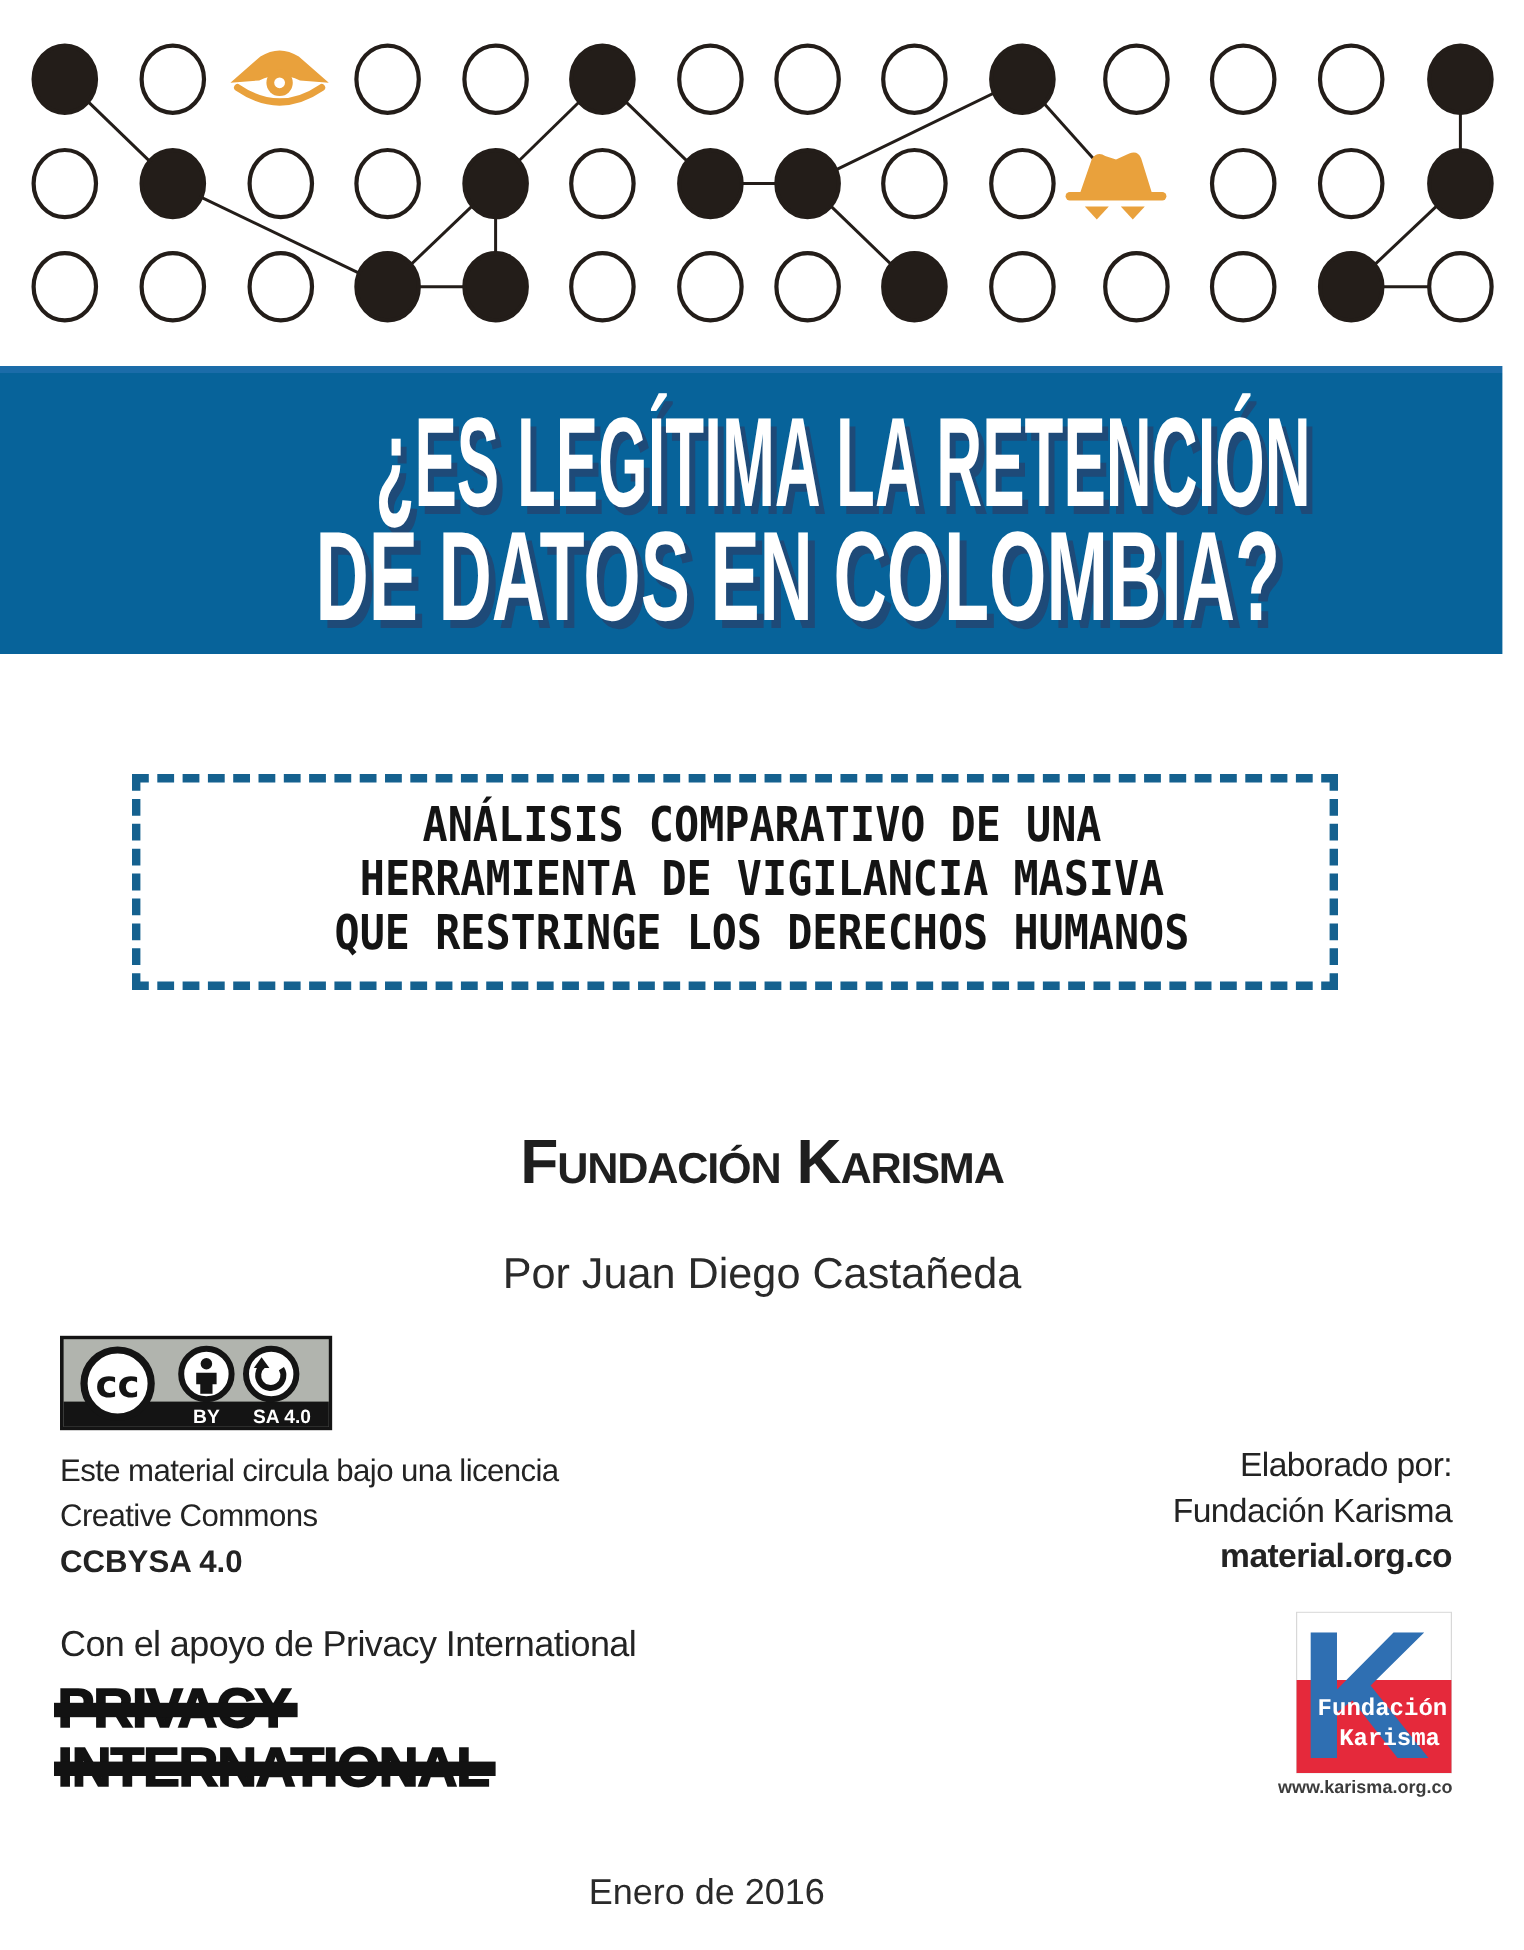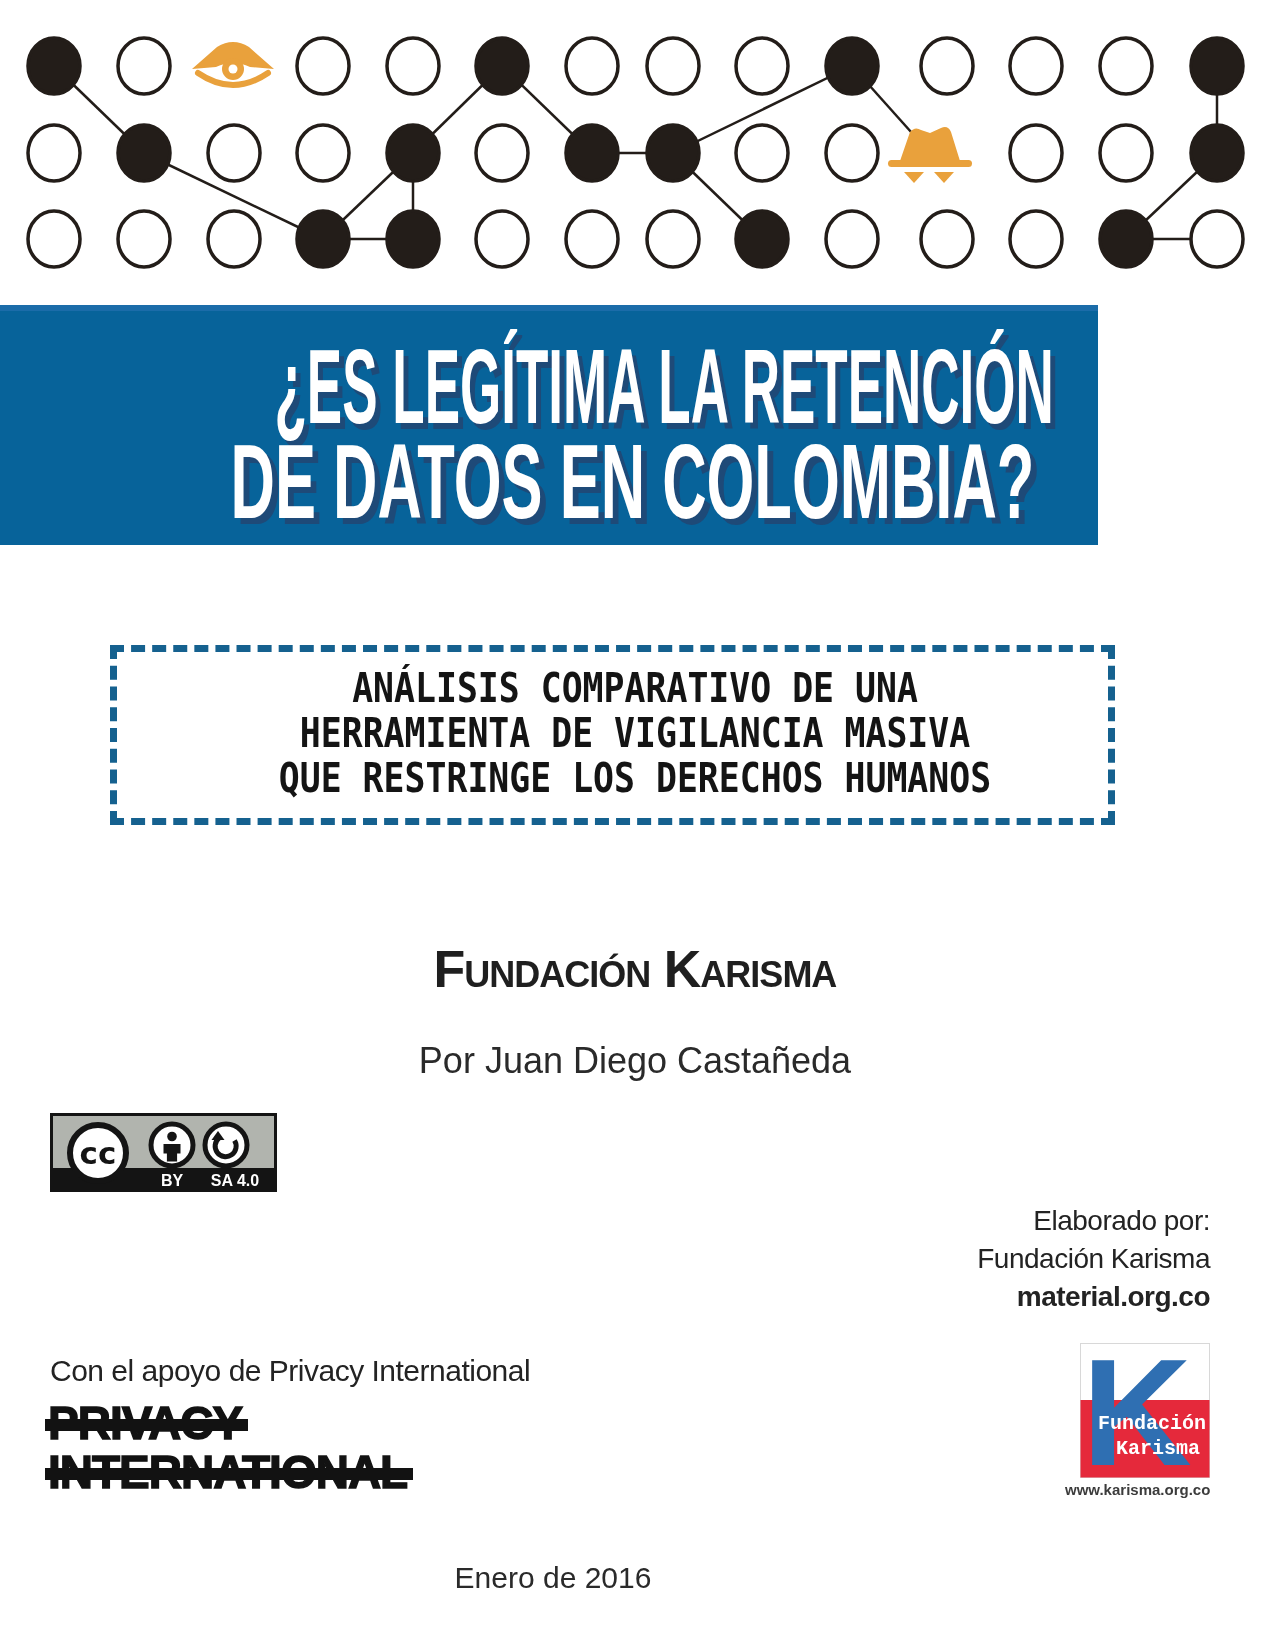--- a/index.html
+++ b/index.html
@@ -1,21 +1,21 @@
 <!DOCTYPE html>
 <html><head>
 <meta charset="utf-8">
 <style>
   html,body{margin:0;padding:0;background:#fff;}
   #page{position:relative;width:1270px;height:1625px;background:#ffffff;overflow:hidden;
         font-family:"Liberation Sans",sans-serif;color:#1b1b1b;}
   .abs{position:absolute;}
 
   
-  #band{position:absolute;left:0;top:305px;width:1098px;height:240px;
+  #band{position:absolute;left:0;top:305px;width:1252px;height:240px;
         background:linear-gradient(180deg,#1b6ca9 0,#1b6ca9 6px,#07639a 6px);}
   .title-line{position:absolute;width:100%;text-align:center;color:#ffffff;
         font-weight:700;font-size:106px;line-height:106px;white-space:nowrap;
         text-shadow:10px 6px 0 #1e4a78;}
   #title1{top:28px;transform:scaleX(.50);}
   #title2{top:123px;transform:scaleX(.58);}
 
   
   #subbox{position:absolute;left:110px;top:645px;width:1005px;height:180px;
         border:7px dashed #15618f;box-sizing:border-box;}
@@ -48,21 +48,21 @@
         font-size:28px;line-height:38px;letter-spacing:-0.5px;color:#232323;}
   #credits .b{font-weight:700;}
 
   
   #klogo{position:absolute;left:1080px;top:1343px;}
   #kurl{position:absolute;left:1065px;top:1481px;width:160px;
         font-weight:700;font-size:15px;color:#3c3c3c;}
 
   
   #date{position:absolute;left:0;top:1561px;width:1106px;text-align:center;
-        font-size:30px;color:#2a2a2a;}
+        font-size:30px;color:#2a2a2a;padding-left:36px;}
 </style>
 </head>
 <body>
 
 <div id="page">
 
   <svg class="abs" style="left:0;top:0" width="1270" height="295" viewBox="0 0 1270 295">
     <g stroke="#231d19" stroke-width="2.5">
       <line x1="54" y1="66" x2="144" y2="153"></line>
       <line x1="144" y1="153" x2="323" y2="239"></line>
@@ -169,20 +169,25 @@
     </g>
     <g>
       <circle cx="176" cy="32" r="21" fill="#ffffff" stroke="#141414" stroke-width="5"></circle>
       <path d="M169,25 A 10.5,10.5 0 1 0 184.5,27.5" stroke="#141414" stroke-width="5" fill="none"></path>
       <path d="M161.5,27 h13 l-6.5,-9 z" fill="#141414"></path>
     </g>
     <text x="122" y="72.5" text-anchor="middle" font-family="Liberation Sans" font-weight="700" font-size="16" fill="#ffffff">BY</text>
     <text x="185" y="72.5" text-anchor="middle" font-family="Liberation Sans" font-weight="700" font-size="16" fill="#ffffff">SA 4.0</text>
   </svg>
 
+  <div id="license">
+    <div>Este material circula bajo una licencia</div>
+    <div>Creative Commons</div>
+    <div class="b">CCBYSA 4.0</div>
+  </div>
 
   <div id="support">Con el apoyo de Privacy International</div>
 
   <div id="pi">
     <div class="pi-line">
       <span class="pi-text">PRIVACY</span>
       <span class="pi-bar"></span>
     </div>
     <div class="pi-line">
       <span class="pi-text">INTERNATIONAL</span>

